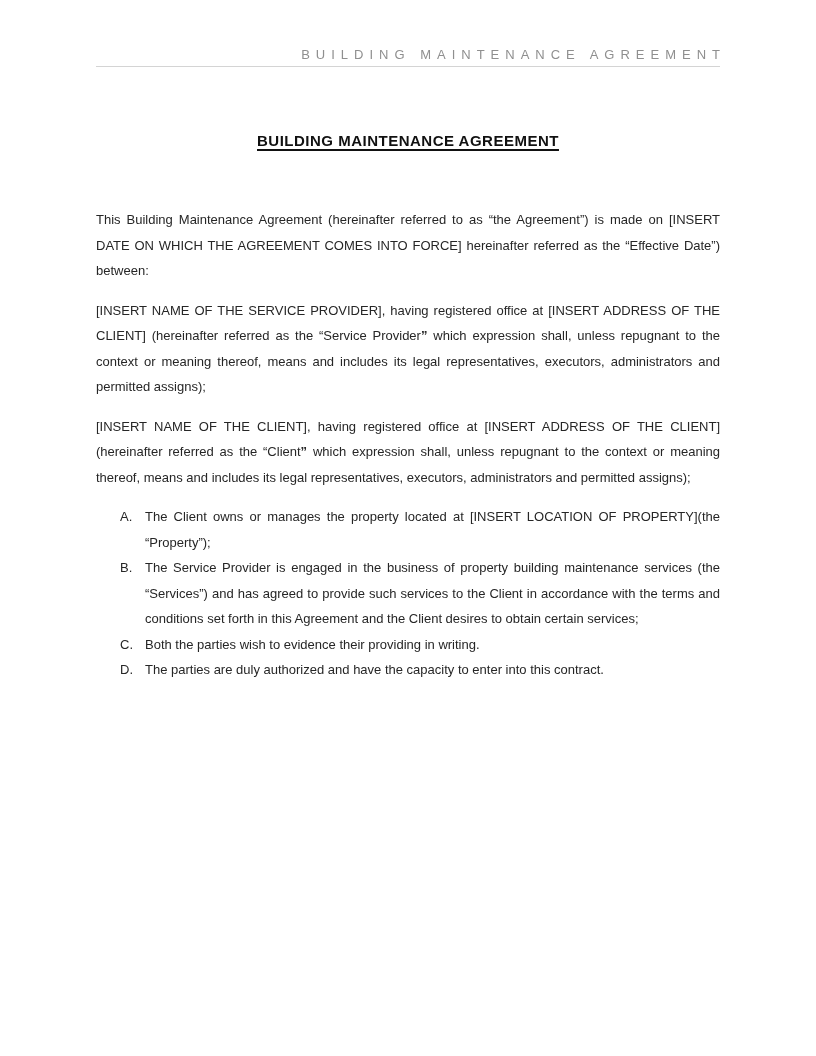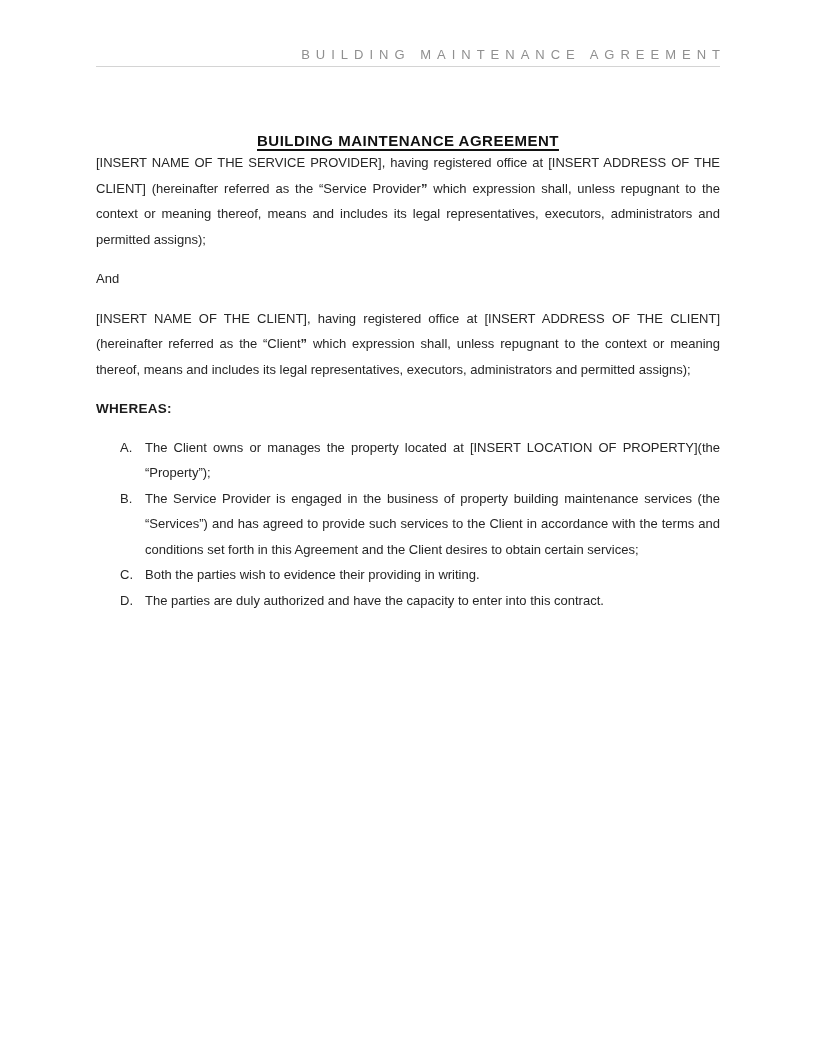--- a/index.html
+++ b/index.html
@@ -103,29 +103,28 @@
 <div class="page">
 
   <header class="running-header">
     <span class="rh-text">BUILDING MAINTENANCE AGREEMENT</span>
   </header>
 
   <h1 class="doc-title">
     <span class="u">BUILDING MAINTENANCE AGREEMENT</span>
   </h1>
 
+  <p class="para first">This Building Maintenance Agreement (hereinafter referred to as “the Agreement”) is made on [INSERT DATE ON WHICH THE AGREEMENT COMES INTO FORCE] hereinafter referred as the “Effective Date”) between:</p>
 
   <p class="para"><span>[INSERT NAME OF THE SERVICE PROVIDER], having registered office at [INSERT ADDRESS OF THE CLIENT] (hereinafter referred as the “Service Provider</span><span class="bold">”</span><span> which expression shall, unless repugnant to the context or meaning thereof, means and includes its legal representatives, executors, administrators and permitted assigns);</span></p>
 
-  <p class="para">And</p>
 
   <p class="para"><span>[INSERT NAME OF THE CLIENT], having registered office at [INSERT ADDRESS OF THE CLIENT] (hereinafter referred as the “Client</span><span class="bold">”</span><span> which expression shall, unless repugnant to the context or meaning thereof, means and includes its legal representatives, executors, administrators and permitted assigns);</span></p>
 
 
-  <p class="heading">WHEREAS:</p>
 
   <div class="recitals">
     <div class="recital">
       <span class="marker">A.</span>
       <span class="recital-text">The Client owns or manages the property located at [INSERT LOCATION OF PROPERTY](the “Property”);</span>
     </div>
     <div class="recital">
       <span class="marker">B.</span>
       <span class="recital-text">The Service Provider is engaged in the business of property building maintenance services (the “Services”) and has agreed to provide such services to the Client in accordance with the terms and conditions set forth in this Agreement and the Client desires to obtain certain services;</span>
     </div>

